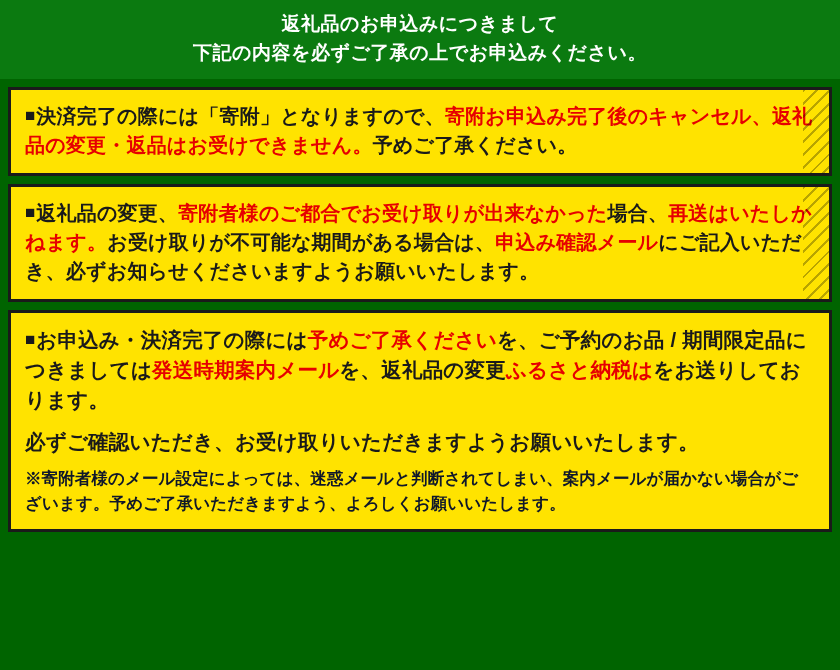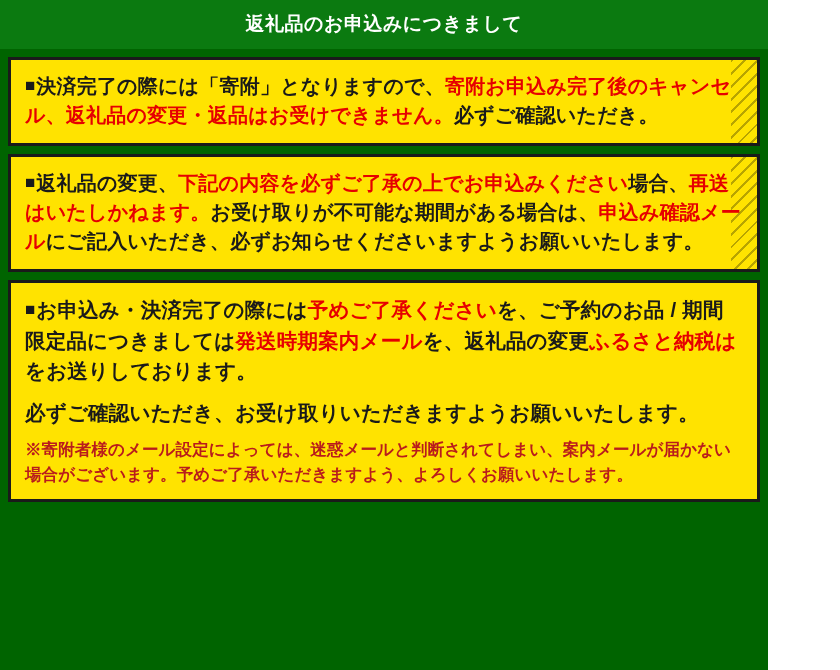--- a/index.html
+++ b/index.html
@@ -7,21 +7,21 @@
     padding: 0;
   }
   body {
     width: 840px;
     height: 670px;
     background: #ffffff;
     font-family: "Liberation Sans", sans-serif;
     overflow: hidden;
   }
   .page {
-    width: 768px;
+    width: 840px;
     height: 670px;
     position: relative;
     background: #006400;
     box-sizing: border-box;
   }
   
   .header {
     background: #0b7a10;
     color: #ffffff;
     text-align: center;
@@ -82,46 +82,47 @@
   }
   .marker {
     font-size: 17px;
     vertical-align: 2px;
     letter-spacing: 1px;
   }
   .note {
     font-size: 16.5px;
     font-weight: bold;
     line-height: 1.5;
-    color: #b91c1c;
+    color: #0f172a;
     letter-spacing: 0.1px;
     margin: 9px 0 0 0;
   }
   .box3 .para {
     font-size: 20.5px;
     line-height: 1.47;
   }
 </style>
 </head>
 <body>
 
 <div class="page">
 
   <div class="header">
     <div class="header-line">返礼品のお申込みにつきまして</div>
+    <div class="header-line">下記の内容を必ずご了承の上でお申込みください。</div>
   </div>
 
   <div class="boxes">
 
     <div class="notice-box hatched box1">
-      <p class="para"><span class="marker">■</span><span>決済完了の際には「寄附」となりますので、</span><span class="hl">寄附お申込み完了後のキャンセル、返礼品の変更・返品はお受けできません。</span><span>必ずご確認いただき。</span></p>
+      <p class="para"><span class="marker">■</span><span>決済完了の際には「寄附」となりますので、</span><span class="hl">寄附お申込み完了後のキャンセル、返礼品の変更・返品はお受けできません。</span><span>予めご了承ください。</span></p>
     </div>
 
     <div class="notice-box hatched box2">
-      <p class="para"><span class="marker">■</span><span>返礼品の変更、</span><span class="hl">下記の内容を必ずご了承の上でお申込みください</span><span>場合、</span><span class="hl">再送はいたしかねます。</span><span>お受け取りが不可能な期間がある場合は、</span><span class="hl">申込み確認メール</span><span>にご記入いただき、必ずお知らせくださいますようお願いいたします。</span></p>
+      <p class="para"><span class="marker">■</span><span>返礼品の変更、</span><span class="hl">寄附者様のご都合でお受け取りが出来なかった</span><span>場合、</span><span class="hl">再送はいたしかねます。</span><span>お受け取りが不可能な期間がある場合は、</span><span class="hl">申込み確認メール</span><span>にご記入いただき、必ずお知らせくださいますようお願いいたします。</span></p>
     </div>
 
     <div class="notice-box box3">
       <p class="para"><span class="marker">■</span><span>お申込み・決済完了の際には</span><span class="hl">予めご了承ください</span><span>を、ご予約のお品 / 期間限定品につきましては</span><span class="hl">発送時期案内メール</span><span>を、返礼品の変更</span><span class="hl">ふるさと納税は</span><span>をお送りしております。</span></p>
       <p class="para">必ずご確認いただき、お受け取りいただきますようお願いいたします。</p>
       <p class="note">※寄附者様のメール設定によっては、迷惑メールと判断されてしまい、案内メールが届かない場合がございます。予めご了承いただきますよう、よろしくお願いいたします。</p>
     </div>
 
   </div>
 </div>

